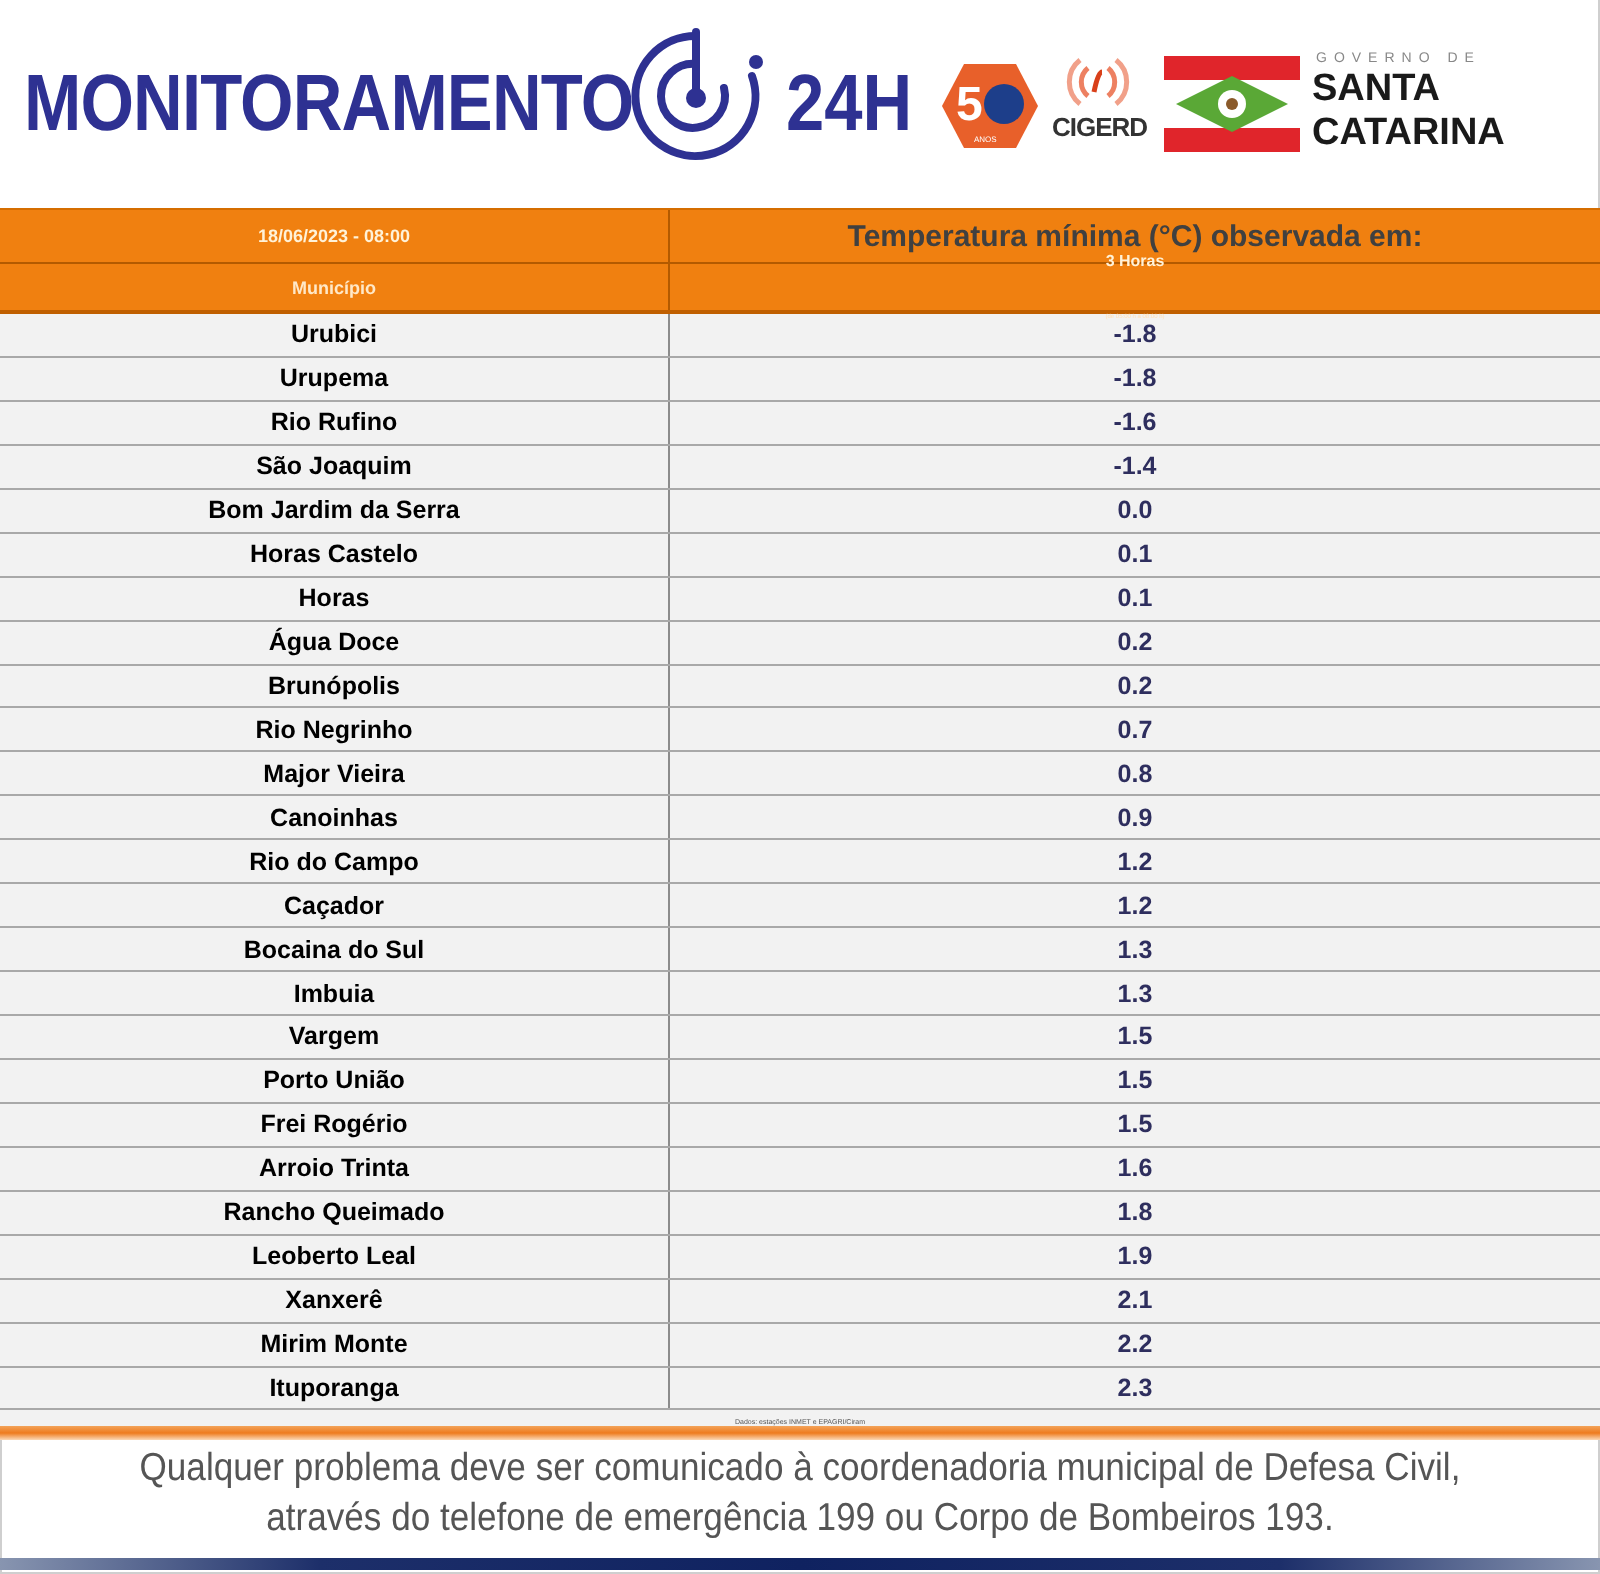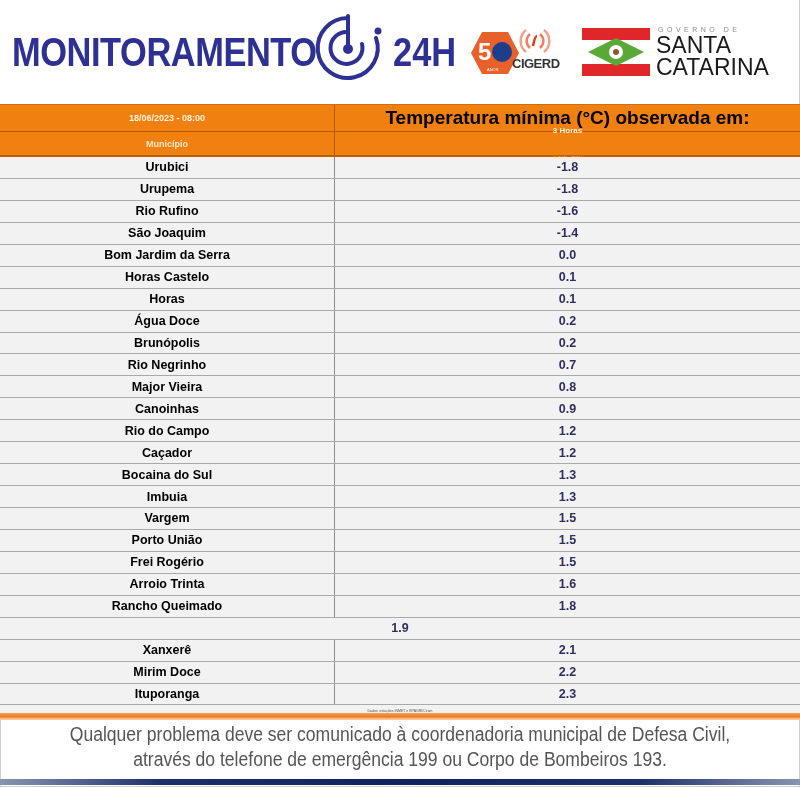--- a/index.html
+++ b/index.html
@@ -8,37 +8,37 @@
 
   .frame { position: absolute; left: 0; top: 0; width: 800px; height: 787px; border: 1px solid #cfcfcf; }
 
   
   .header { position: absolute; left: 0; top: 0; width: 799px; height: 104px; background: #fff; }
   .brand-title { position: absolute; left: 12px; top: 30px; font-family: "Liberation Sans", sans-serif; font-weight: 700; font-size: 40px; color: #2e3192; letter-spacing: -0.5px; transform: scaleX(0.86); transform-origin: left center; white-space: nowrap; }
   .brand-24h { position: absolute; left: 393px; top: 30px; font-weight: 700; font-size: 40px; color: #2e3192; transform: scaleX(0.86); transform-origin: left center; }
   .radar { position: absolute; left: 308px; top: 8px; width: 80px; height: 80px; }
 
   .logo-50 { position: absolute; left: 470px; top: 30px; width: 50px; height: 46px; }
-  .logo-cigerd { position: absolute; left: 508px; top: 26px; width: 58px; height: 54px; text-decoration: underline; }
+  .logo-cigerd { position: absolute; left: 522px; top: 26px; width: 58px; height: 54px; text-decoration: underline; }
   .logo-cigerd .cig-text { position: absolute; left: 4px; top: 30px; font-size: 13px; font-weight: 700; color: #333; letter-spacing: -0.5px; }
   .logo-cigerd .cig-sub { position: absolute; left: 6px; top: 45px; width: 46px; height: 6px; font-size: 3px; color: #888; line-height: 3px; }
 
   .flag { position: absolute; left: 582px; top: 28px; width: 68px; height: 48px; }
   .gov-small { position: absolute; left: 658px; top: 26px; font-size: 7px; letter-spacing: 3.5px; color: #888; }
-  .gov-big { position: absolute; left: 656px; top: 34px; font-size: 23px; font-weight: 400; color: #1a1a1a; line-height: 22px; letter-spacing: 0px; }
+  .gov-big { position: absolute; left: 656px; top: 34px; font-size: 19px; font-weight: 700; color: #1a1a1a; line-height: 22px; letter-spacing: 0px; }
 
   
   .table { position: absolute; left: 0; top: 104px; width: 800px; }
   .hdr-row { display: flex; background: #f08010; }
   .hdr-row .c1 { width: 335px; border-right: 1px solid #b35a00; }
   .hdr-row .c2 { flex: 1; }
   .hdr-row.r1 { height: 28px; border-bottom: 1px solid #b35a00; border-top: 1px solid #d56d00; }
   .hdr-row.r2 { height: 25px; border-bottom: 2px solid #c05f00; }
   .date-cell { font-size: 9px; font-weight: 700; color: #fff2d8; display: flex; align-items: center; justify-content: center; height: 100%; }
-  .title-cell { font-size: 19px; font-weight: 700; color: #000000; display: flex; align-items: center; justify-content: center; height: 100%; }
+  .title-cell { font-size: 15px; font-weight: 700; color: #404040; display: flex; align-items: center; justify-content: center; height: 100%; }
   .mun-cell { font-size: 9px; font-weight: 700; color: #ffe8c8; display: flex; align-items: center; justify-content: center; height: 100%; }
   .hours-cell { display: flex; flex-direction: column; align-items: center; justify-content: center; height: 100%; gap: 20px; }
   .hours-cell .h { font-size: 8px; font-weight: 700; color: #fff2d8; line-height: 10px; }
   .hours-cell .s { font-size: 3px; color: #ffe0b8; line-height: 5px; }
 
   .row { display: flex; height: 21.95px; background: #f2f2f2; border-bottom: 1px solid #a9a9a9; }
   .row .c1 { width: 335px; border-right: 1px solid #8c8c8c; display: flex; align-items: center; justify-content: center; font-size: 12.5px; font-weight: 700; color: #000000; transform: scaleY(1); }
   .row .c2 { flex: 1; display: flex; align-items: center; justify-content: center; font-size: 12.5px; font-weight: 700; color: #2e2e5e; }
 
   .source-row { height: 12px; background: #f2f2f2; display: flex; align-items: center; justify-content: center; font-size: 3.5px; color: #555; }
@@ -198,28 +198,29 @@
       </div>
       <div class="row">
         <div class="c1">Arroio Trinta</div>
         <div class="c2">1.6</div>
       </div>
       <div class="row">
         <div class="c1">Rancho Queimado</div>
         <div class="c2">1.8</div>
       </div>
       <div class="row">
+        <div class="c1">Leoberto Leal</div>
         <div class="c2">1.9</div>
       </div>
       <div class="row">
         <div class="c1">Xanxerê</div>
         <div class="c2">2.1</div>
       </div>
       <div class="row">
-        <div class="c1">Mirim Doce</div>
+        <div class="c1">Mirim Monte</div>
         <div class="c2">2.2</div>
       </div>
       <div class="row">
         <div class="c1">Ituporanga</div>
         <div class="c2">2.3</div>
       </div>
     </div>
 
   <div class="source-row">Dados: estações INMET e EPAGRI/Ciram</div>
 </div>

